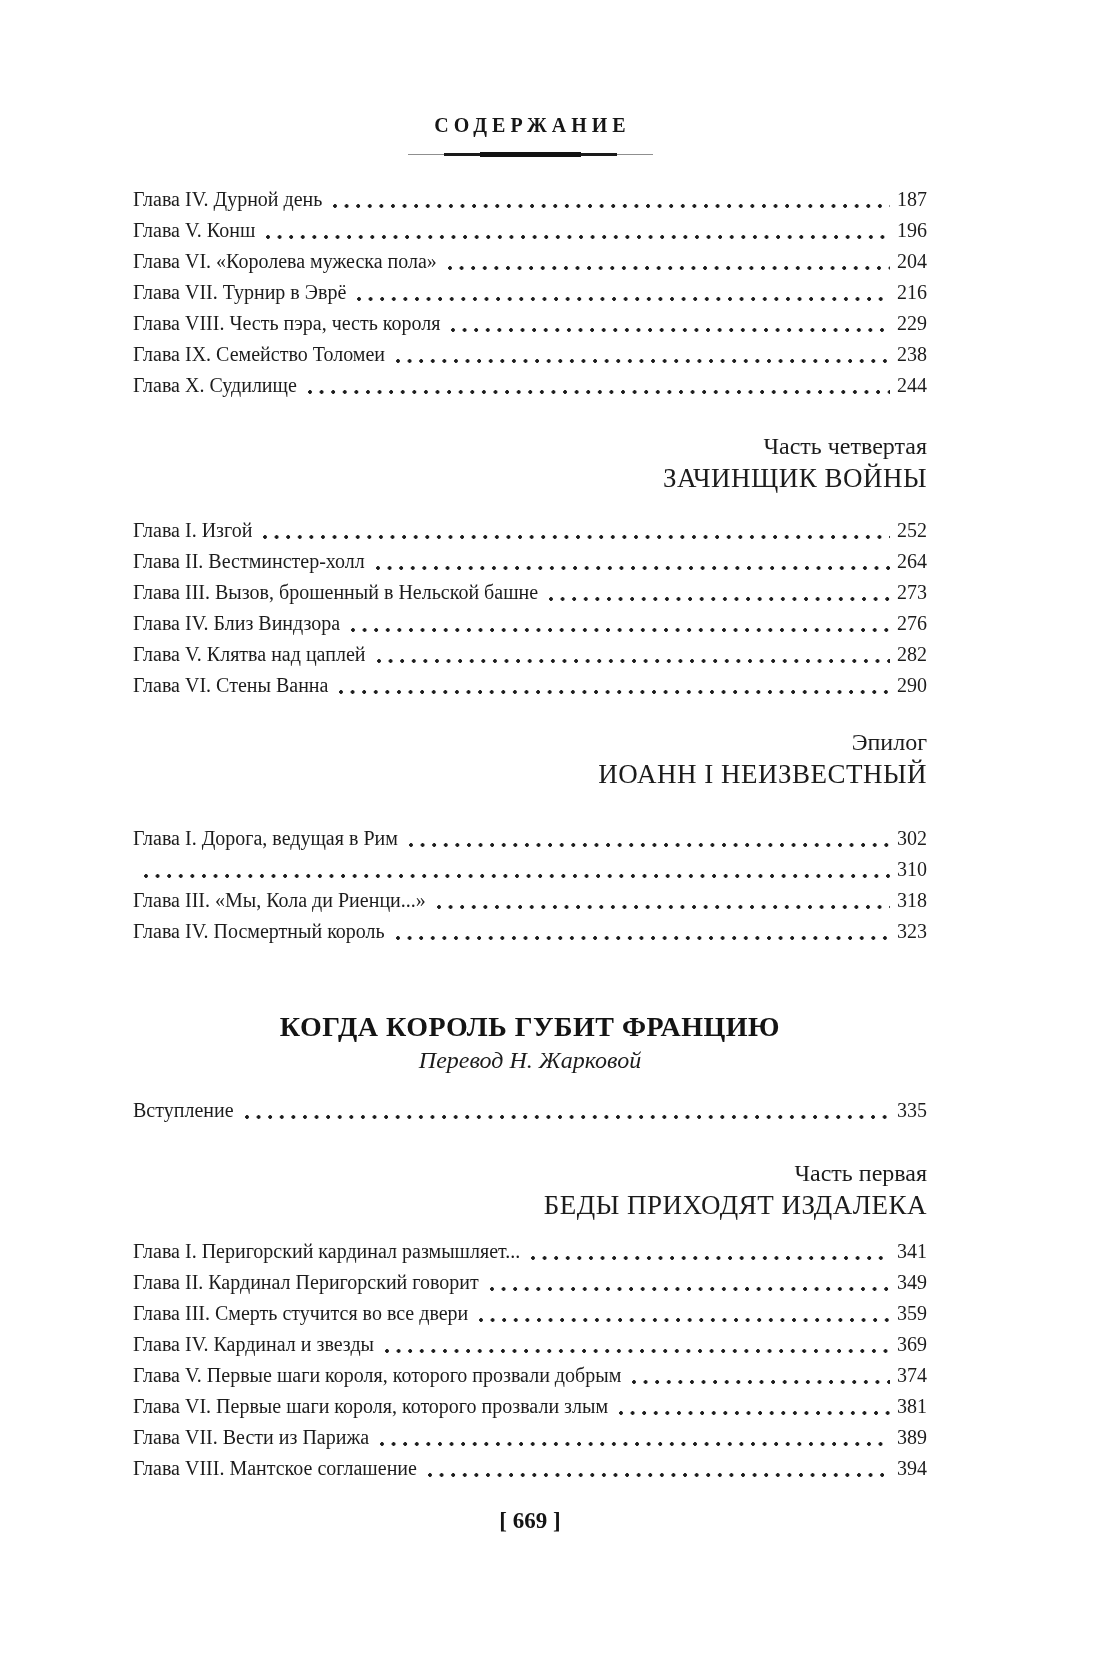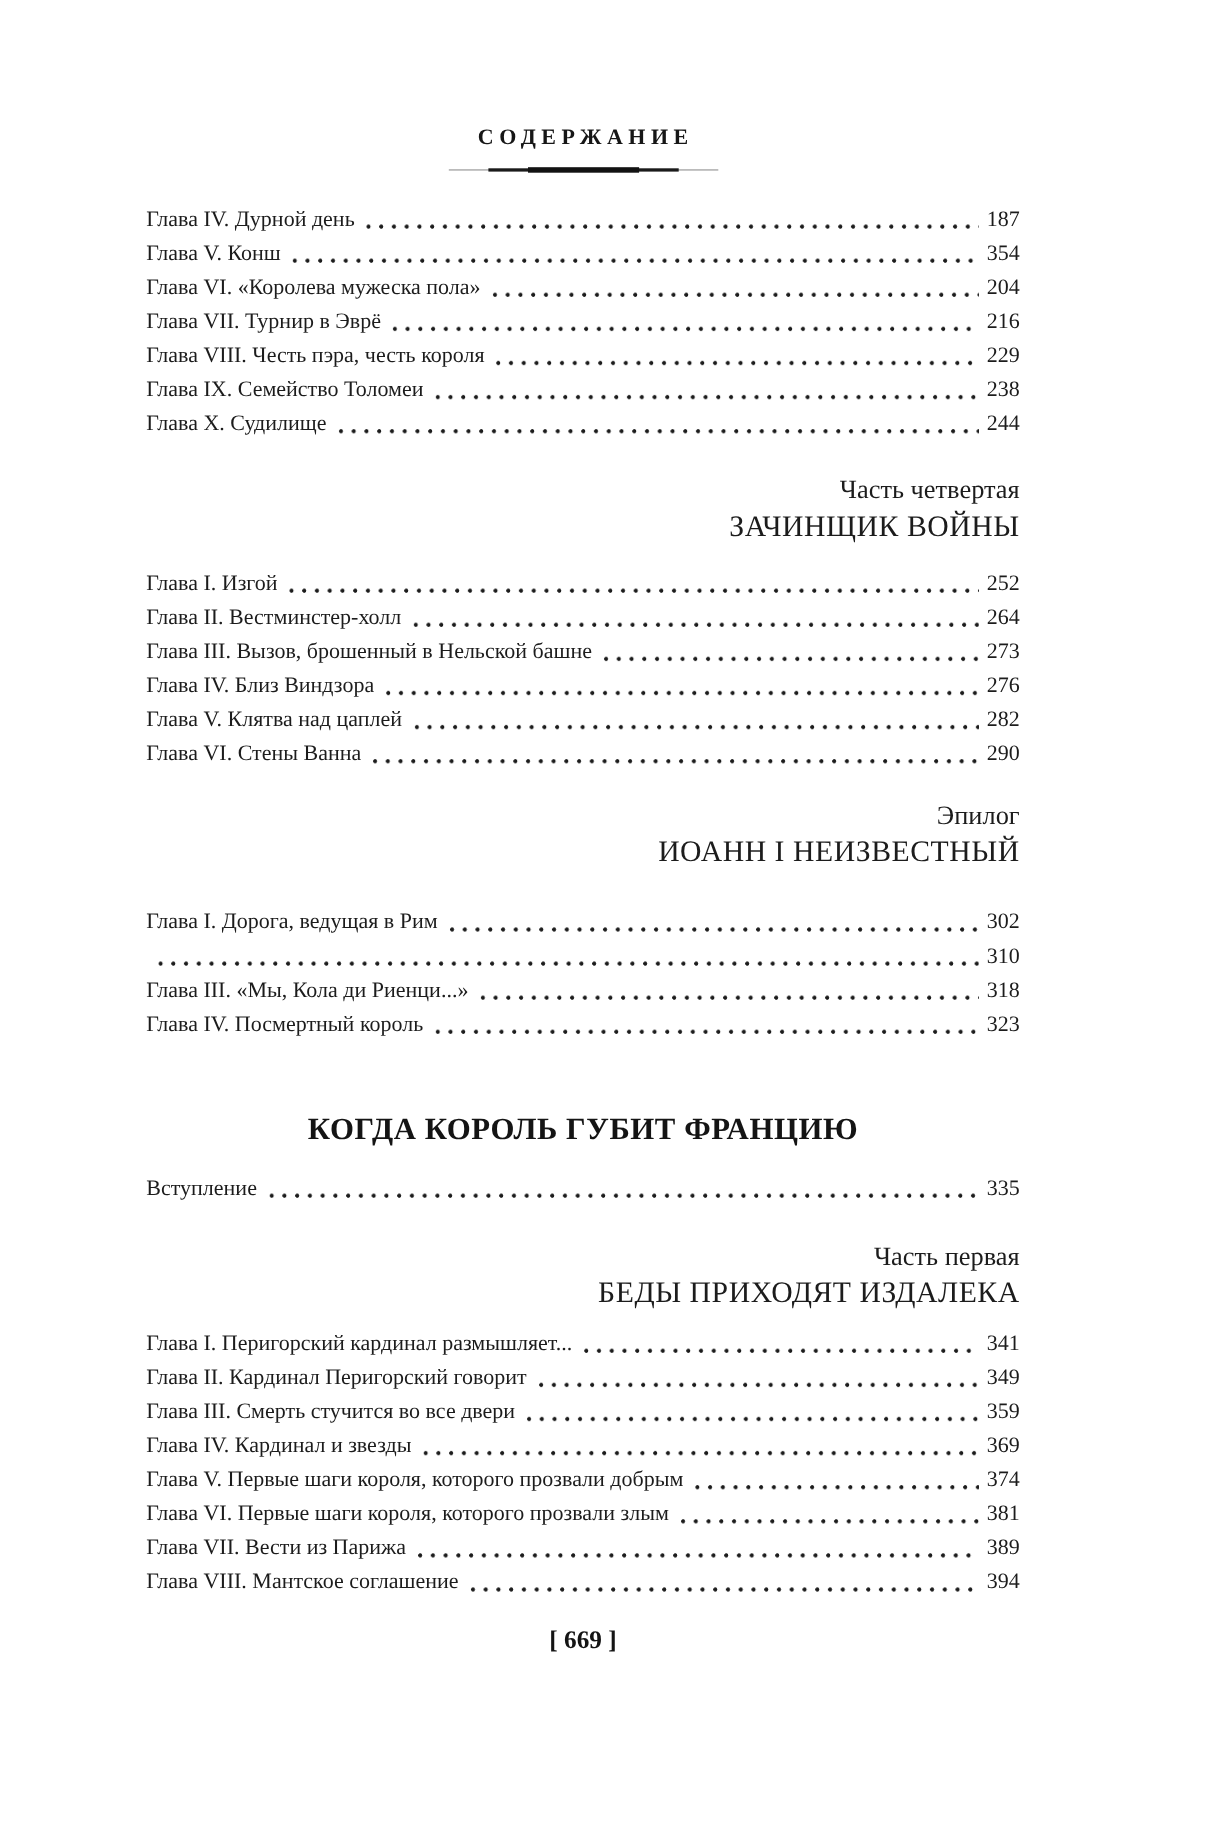--- a/index.html
+++ b/index.html
@@ -72,21 +72,21 @@
 
     <div class="rows r1">
       <div class="row">
         <span class="lbl">Глава IV. Дурной день</span>
         <span class="dots"></span>
         <span class="num">187</span>
       </div>
       <div class="row">
         <span class="lbl">Глава V. Конш</span>
         <span class="dots"></span>
-        <span class="num">354</span>
+        <span class="num">196</span>
       </div>
       <div class="row">
         <span class="lbl">Глава VI. «Королева мужеска пола»</span>
         <span class="dots"></span>
         <span class="num">204</span>
       </div>
       <div class="row">
         <span class="lbl">Глава VII. Турнир в Эврё</span>
         <span class="dots"></span>
         <span class="num">216</span>
@@ -166,20 +166,21 @@
       </div>
       <div class="row">
         <span class="lbl">Глава IV. Посмертный король</span>
         <span class="dots"></span>
         <span class="num">323</span>
       </div>
     </div>
 
     <div class="book-head">
       <div class="book-title">КОГДА КОРОЛЬ ГУБИТ ФРАНЦИЮ</div>
+      <div class="translator">Перевод Н. Жарковой</div>
     </div>
     <div class="rows r4">
       <div class="row">
         <span class="lbl">Вступление</span>
         <span class="dots"></span>
         <span class="num">335</span>
       </div>
     </div>
 
     <div class="sec-head s5">

